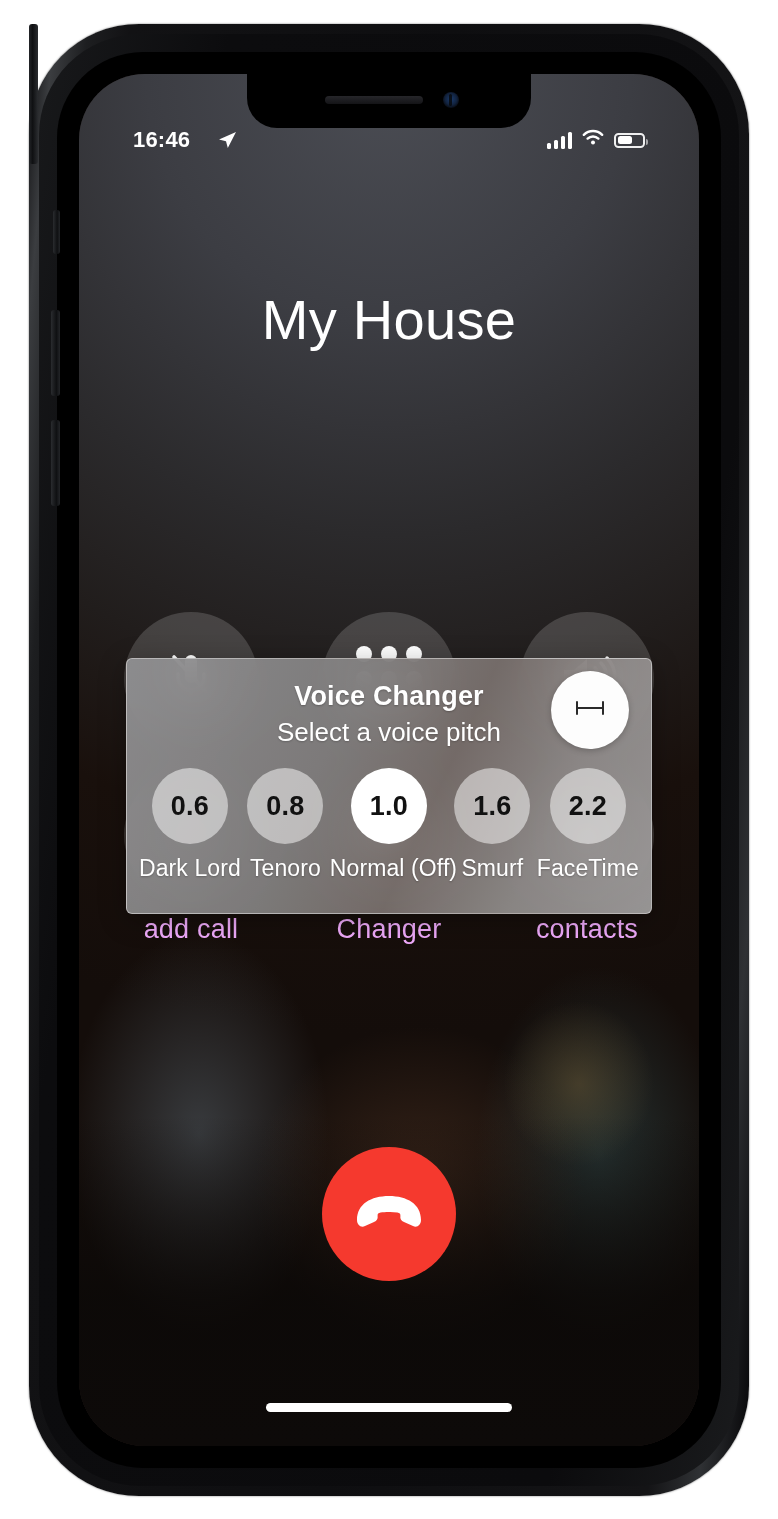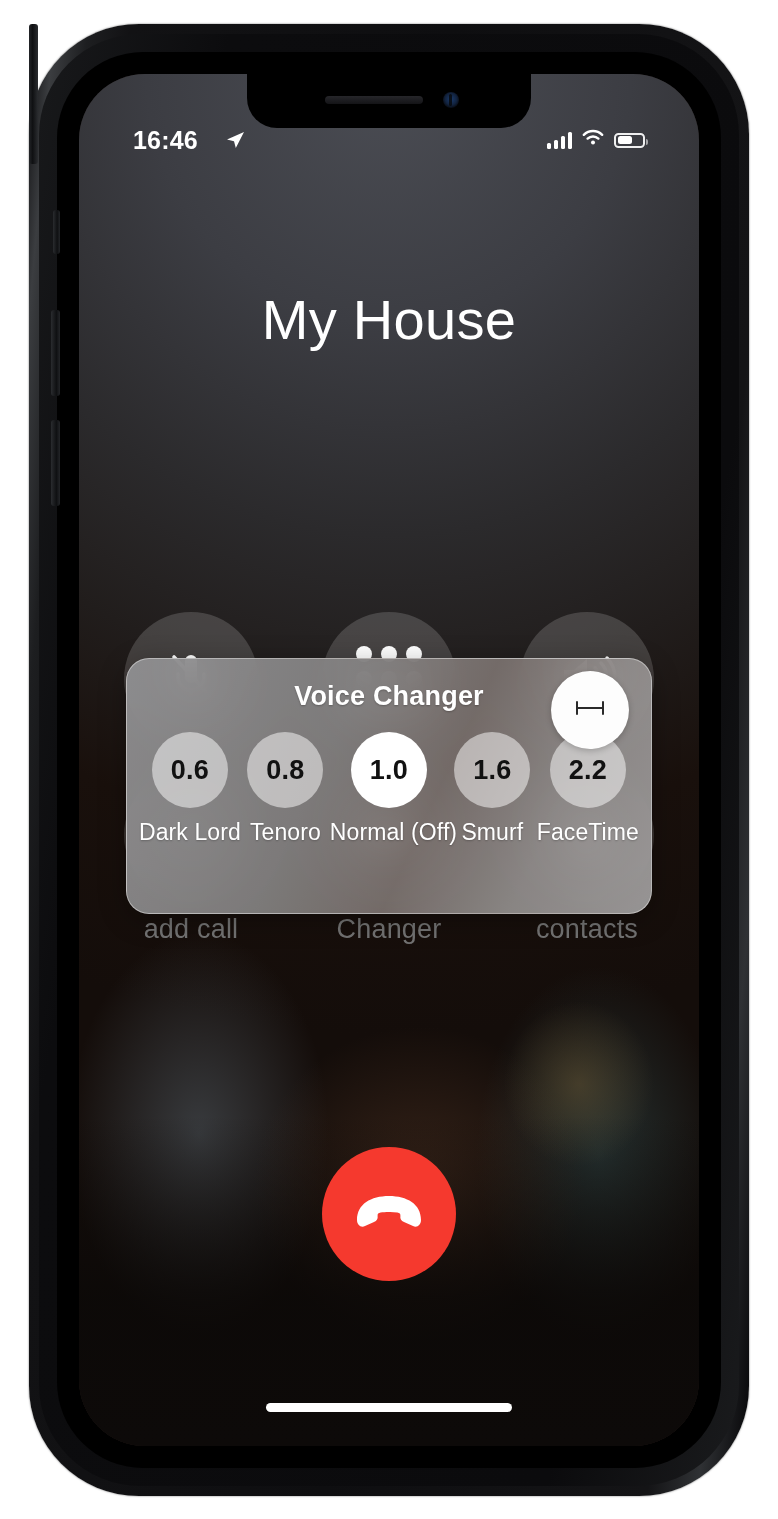--- a/index.html
+++ b/index.html
@@ -64,21 +64,21 @@
     background:linear-gradient(180deg,#26262a,#141417); }
   .camera { position:absolute; left:196px; top:20px; width:16px; height:16px; border-radius:50%;
     background:radial-gradient(circle at 50% 45%, #1a3a6b 0%, #12233f 48%, #07080c 78%); }
   .camera::after { content:""; position:absolute; left:6px; top:2px; width:3px; height:12px;
     border-radius:2px; background:rgba(8,10,14,.85); }
 
   
   .statusbar { position:absolute; left:0; right:0; top:46px; height:40px; z-index:25;
     display:flex; align-items:center; justify-content:space-between;
     padding:0 54px; color:#fff; }
-  .sb-left { display:flex; align-items:center; gap:26px; font-size:25px; font-weight:600; letter-spacing:.2px; }
+  .sb-left { display:flex; align-items:center; gap:26px; font-size:22px; font-weight:600; letter-spacing:.2px; }
   .sb-right { display:flex; align-items:center; gap:9px; }
   .loc-arrow svg { display:block; }
   .bars { display:flex; align-items:flex-end; gap:3px; height:17px; }
   .bars i { display:block; width:4px; background:#fff; border-radius:1.5px; }
   .bars i:nth-child(1){ height:6px; } .bars i:nth-child(2){ height:9px; }
   .bars i:nth-child(3){ height:13px; } .bars i:nth-child(4){ height:17px; }
   .batt { position:relative; width:31px; height:15px; border:2px solid rgba(255,255,255,.92);
     border-radius:4.5px; }
   .batt-fill { position:absolute; left:1.5px; top:1.5px; bottom:1.5px; width:14px;
     background:#fff; border-radius:2.5px; }
@@ -91,35 +91,35 @@
   .caller-timer { color:#efefef; font-size:30px; font-weight:400; margin-top:16px; letter-spacing:.6px; }
 
   
   .controls { position:absolute; left:0; right:0; top:538px; z-index:10; }
   .ctl-row { display:flex; justify-content:center; gap:64px; margin-bottom:22px; }
   .ctl { width:134px; text-align:center; }
   .ctl-circle { width:134px; height:134px; border-radius:50%;
     background:rgba(255,255,255,.16);
     display:flex; align-items:center; justify-content:center; }
   .ctl-label { margin-top:12px; color:#fff; font-size:27px; font-weight:400; letter-spacing:.2px; }
-  .ctl-row-2 .ctl-label { color:#737373; }
+  .ctl-row-2 .ctl-label { color:#f0abfc; }
 
   
   .dots { display:grid; grid-template-columns:repeat(3,16px); gap:9px; }
   .dots span { width:16px; height:16px; border-radius:50%; background:#fff; display:block; }
 
   
   .endcall { position:absolute; left:50%; transform:translateX(-50%); top:1073px;
     width:134px; height:134px; border-radius:50%; background:#f5392e; z-index:12;
     display:flex; align-items:center; justify-content:center; }
 
   
   .vc-panel {
     position:absolute; left:47px; right:47px; top:584px; height:256px; z-index:20;
-    border-radius:23px;
+    border-radius:6px;
     background:linear-gradient(115deg, rgba(146,146,148,.93) 0%, rgba(132,130,130,.93) 38%,
                rgba(122,113,110,.93) 58%, rgba(146,142,141,.93) 78%, rgba(160,158,158,.93) 100%);
     border:1px solid rgba(255,255,255,.42);
     box-shadow:0 6px 28px rgba(0,0,0,.30);
     backdrop-filter:blur(18px);
     overflow:hidden;
   }
   .vc-head { position:relative; padding-top:22px; text-align:center; }
   .vc-title { color:#fff; font-size:27px; font-weight:700; letter-spacing:.2px; text-shadow:0 1px 2px rgba(0,0,0,.25); }
   .vc-sub { color:#fff; font-size:26px; font-weight:400; margin-top:5px; text-shadow:0 1px 2px rgba(0,0,0,.22); }
@@ -292,20 +292,21 @@
             <span>
               <svg width="76" height="52" viewBox="0 0 76 52">
                 <path d="M6 34c0-16 14-24 32-24s32 8 32 24c0 5-4 8-8 6l-9-4c-3-1.4-4-3-3.6-6 .2-2-.8-3-3-3.4A44 44 0 0038 26c-3.4 0-6.4.2-8.4.6-2.2.4-3.2 1.4-3 3.4.4 3-.6 4.6-3.6 6l-9 4c-4 2-8-1-8-6z" fill="#fff"></path>
               </svg>
             </span>
           </div>
 
           <div class="vc-panel">
             <div class="vc-head">
               <div class="vc-title">Voice Changer</div>
+              <div class="vc-sub">Select a voice pitch</div>
               <div class="vc-resize">
                 <span>
                   <svg width="34" height="20" viewBox="0 0 34 20">
                     <path d="M4 4v12M30 4v12M4 10h26" stroke="#2a2a2a" stroke-width="2" stroke-linecap="round"></path>
                   </svg>
                 </span>
               </div>
             </div>
 
             <div class="vc-pitches">

